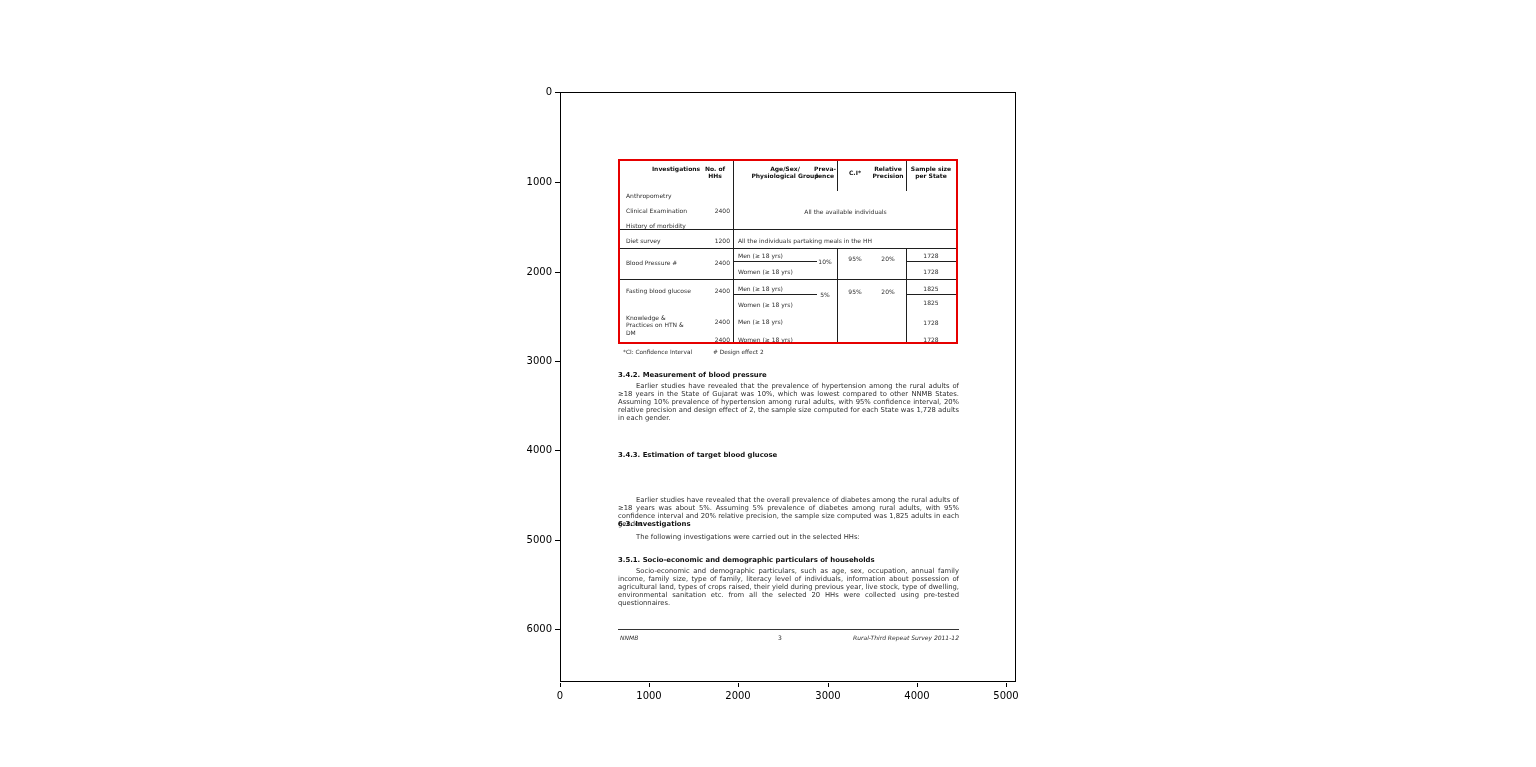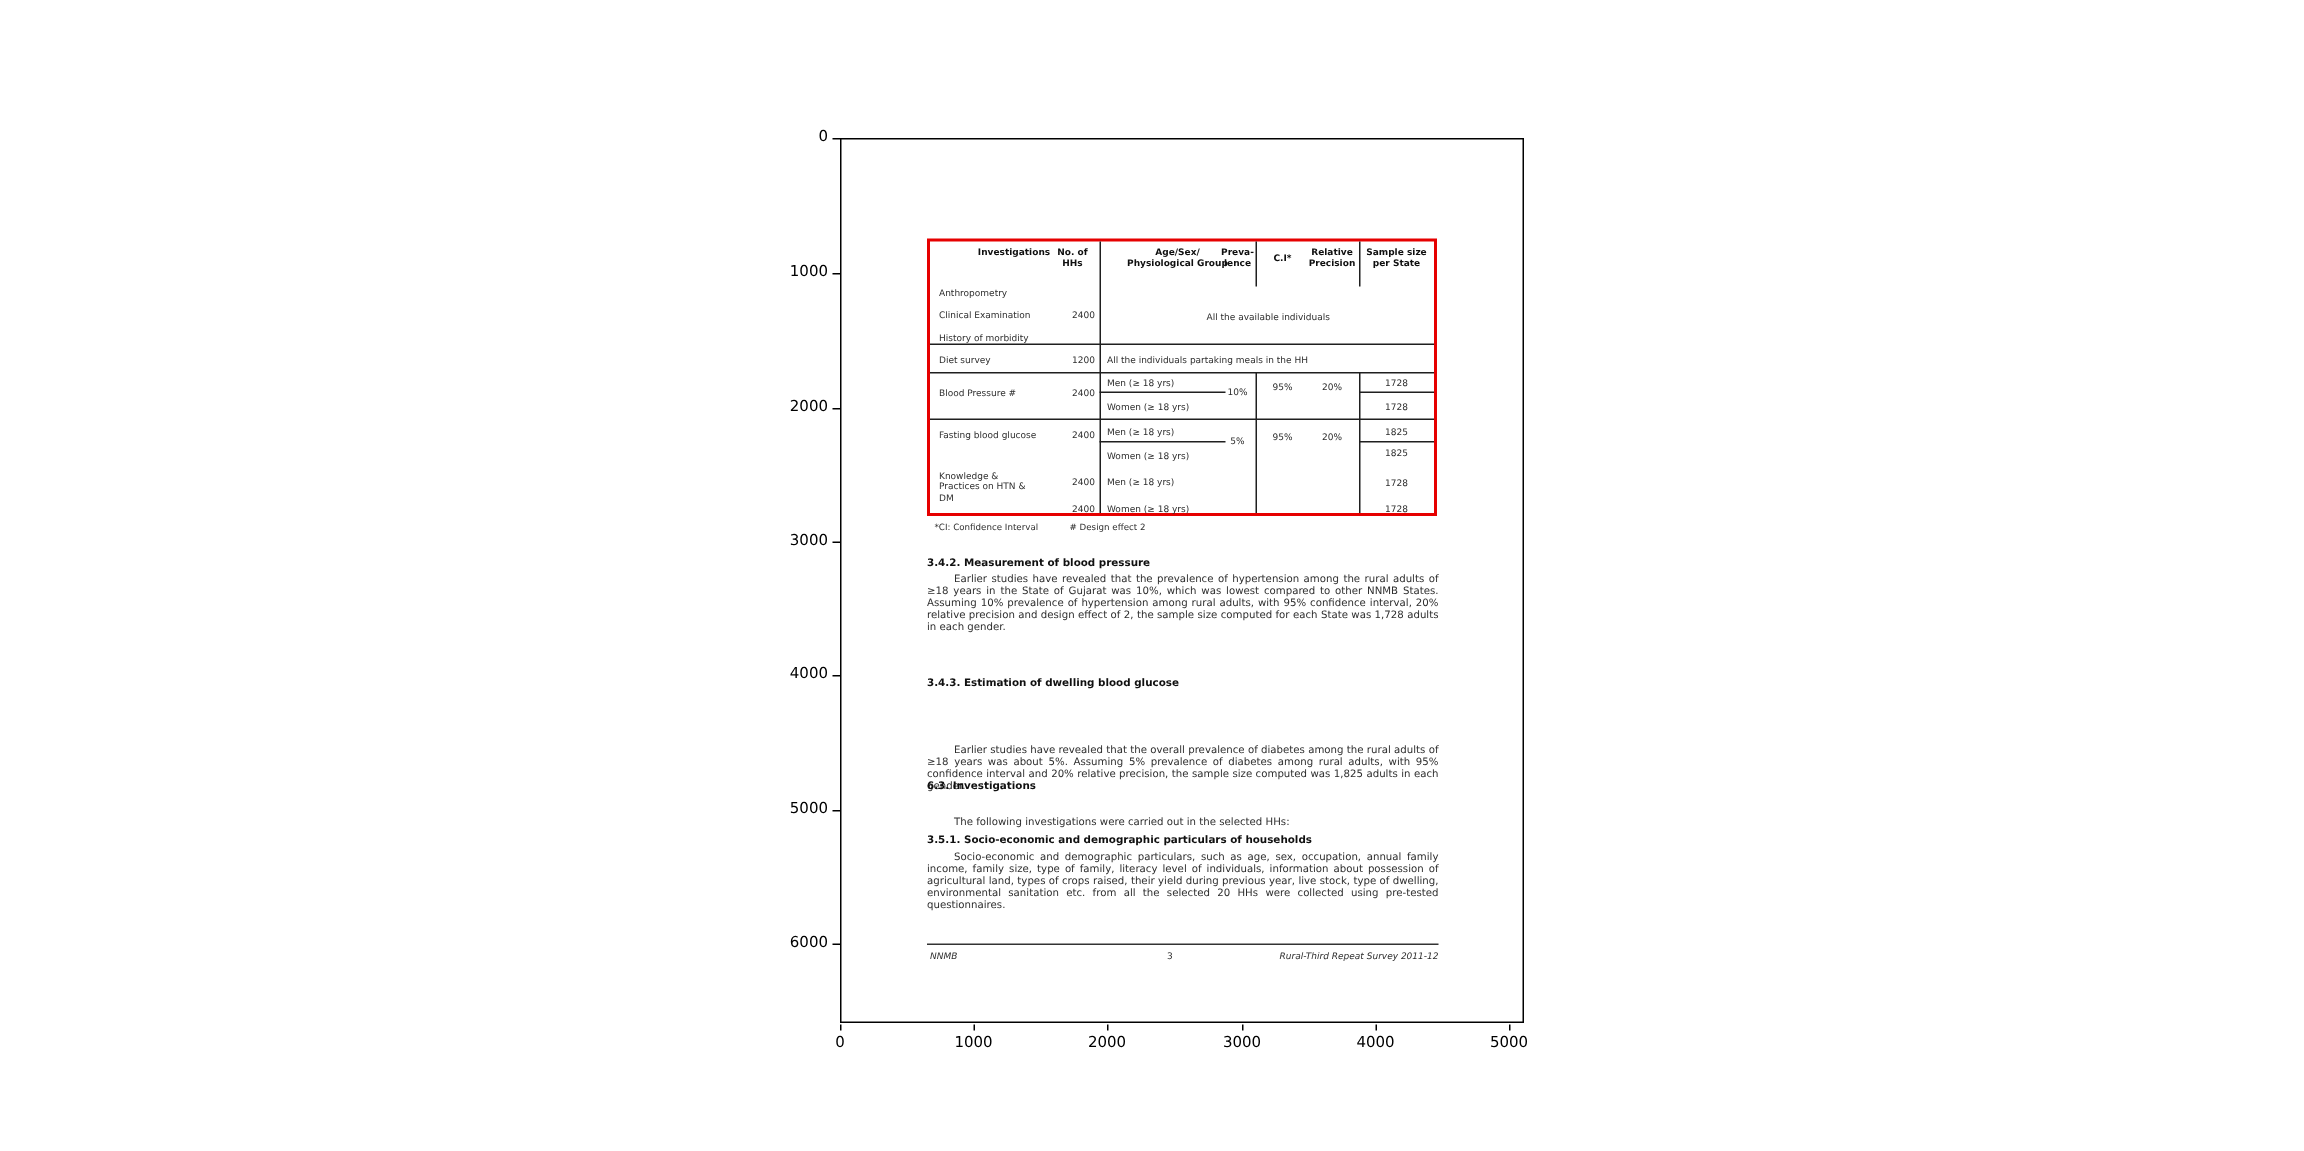--- a/index.html
+++ b/index.html
@@ -103,25 +103,25 @@
       <div class="tt ctr" style="left:286px;top:158px;width:50px;">1728</div>
       <div class="tt ctr" style="left:286px;top:175px;width:50px;">1728</div>
     </div>
 
     <div class="fnote" style="left:62px;top:256px;">*CI: Confidence Interval</div>
     <div class="fnote" style="left:152px;top:256px;"># Design effect 2</div>
 
     <div class="txt h" style="left:57px;top:278px;">3.4.2. Measurement of blood pressure</div>
     <div class="txt para" style="left:57px;top:289px;">Earlier studies have revealed that the prevalence of hypertension among the rural adults of ≥18 years in the State of Gujarat was 10%, which was lowest compared to other NNMB States. Assuming 10% prevalence of hypertension among rural adults, with 95% confidence interval, 20% relative precision and design effect of 2, the sample size computed for each State was 1,728 adults in each gender.</div>
 
-    <div class="txt h" style="left:57px;top:358px;">3.4.3. Estimation of dwelling blood glucose</div>
+    <div class="txt h" style="left:57px;top:358px;">3.4.3. Estimation of target blood glucose</div>
     <div class="txt para" style="left:57px;top:384px;margin-top:19px;">Earlier studies have revealed that the overall prevalence of diabetes among the rural adults of ≥18 years was about 5%. Assuming 5% prevalence of diabetes among rural adults, with 95% confidence interval and 20% relative precision, the sample size computed was 1,825 adults in each gender.</div>
 
     <div class="txt h" style="left:57px;top:427px;">6.3. Investigations</div>
-    <div class="txt para" style="left:57px;top:440px;margin-top:11px;">The following investigations were carried out in the selected HHs:</div>
+    <div class="txt para" style="left:57px;top:440px;">The following investigations were carried out in the selected HHs:</div>
 
     <div class="txt h" style="left:57px;top:463px;text-align:center;">3.5.1. Socio-economic and demographic particulars of households</div>
     <div class="txt para" style="left:57px;top:474px;">Socio-economic and demographic particulars, such as age, sex, occupation, annual family income, family size, type of family, literacy level of individuals, information about possession of agricultural land, types of crops raised, their yield during previous year, live stock, type of dwelling, environmental sanitation etc. from all the selected 20 HHs were collected using pre-tested questionnaires.</div>
 
     <div class="footline"></div>
     <div class="footrow">
       <span class="l">NNMB</span>
       <span class="c">3</span>
       <span class="r">Rural-Third Repeat Survey 2011-12</span>
     </div>

